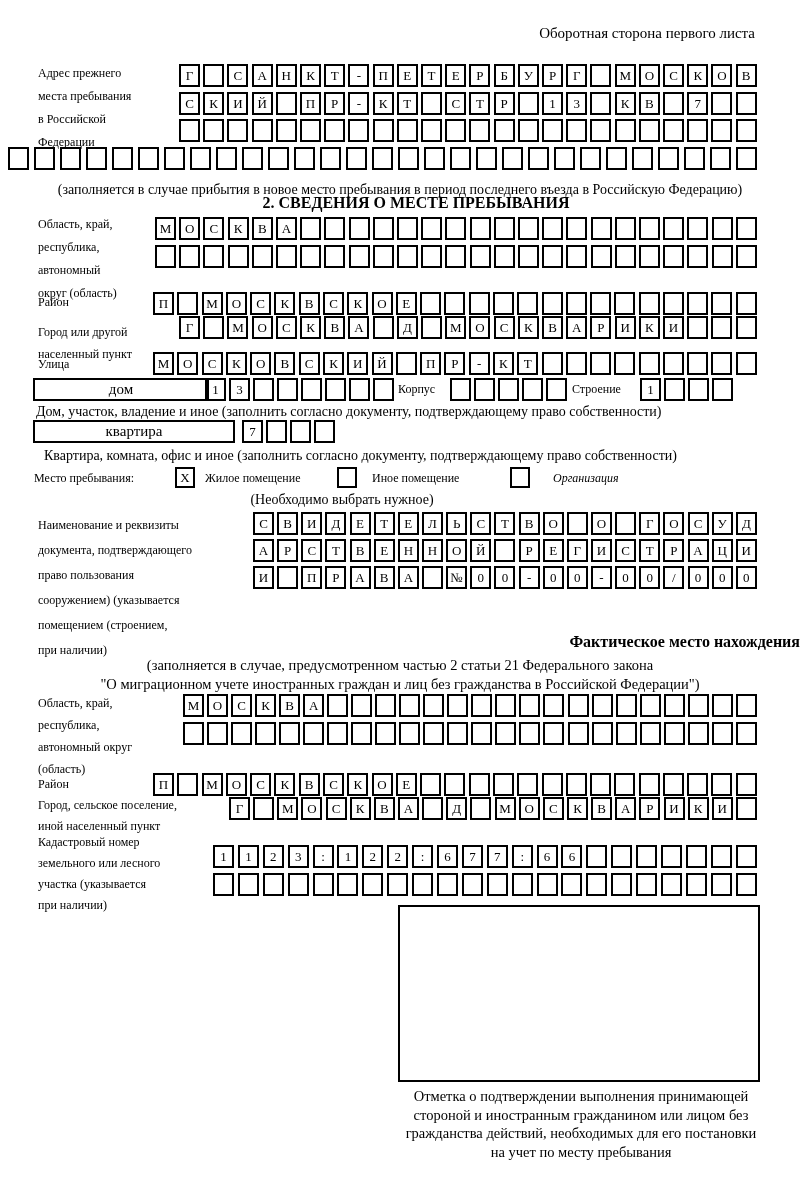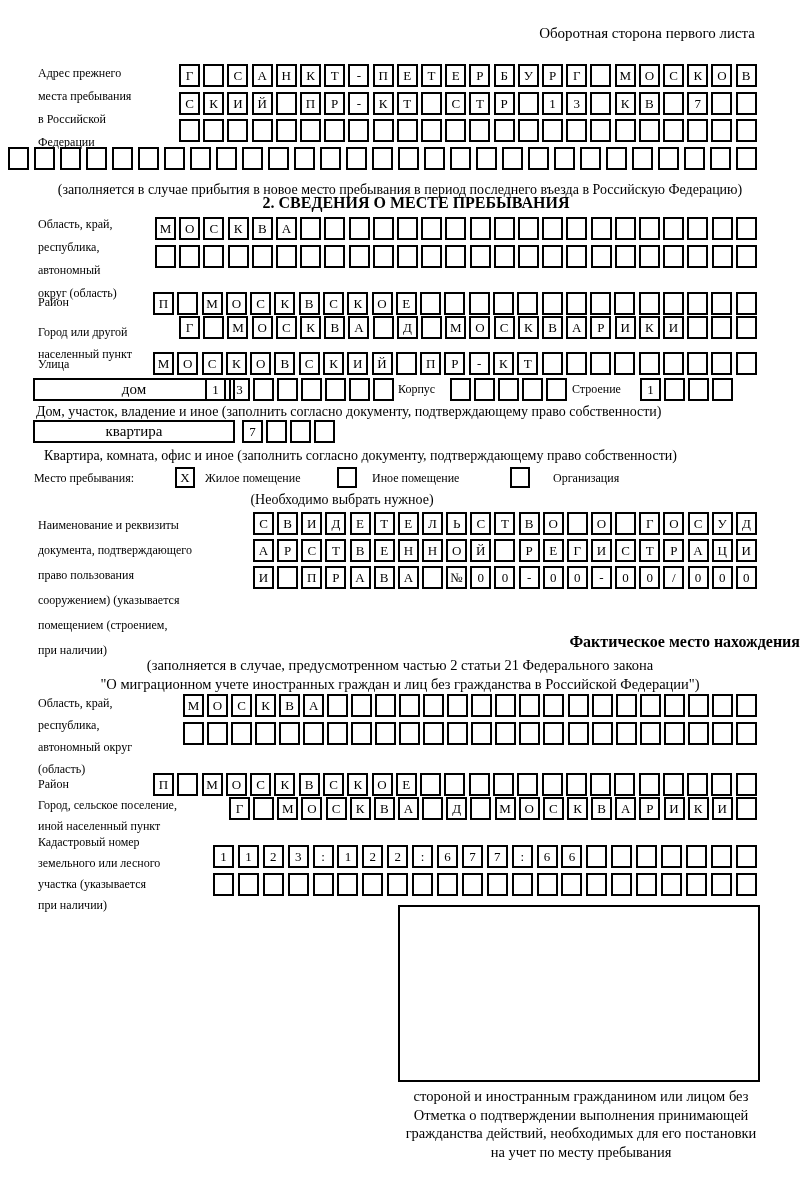--- a/index.html
+++ b/index.html
@@ -290,21 +290,21 @@
       <span class="cell"></span>
       <span class="cell"></span>
       <span class="cell"></span>
       <span class="cell"></span>
       <span class="cell"></span>
       <span class="cell"></span>
       <span class="cell"></span>
       <span class="cell"></span>
     </div>
 
-  <div class="wbox" style="left:33px;top:378px;width:202px;">дом</div>
+  <div class="wbox" style="left:33px;top:378px;width:176px;">дом</div>
   <div class="cellrow" style="left:205px;top:378px;width:189px;">
       <span class="cell">1</span>
       <span class="cell">3</span>
       <span class="cell"></span>
       <span class="cell"></span>
       <span class="cell"></span>
       <span class="cell"></span>
       <span class="cell"></span>
       <span class="cell"></span>
     </div>
@@ -333,21 +333,21 @@
       <span class="cell"></span>
     </div>
   <div class="note" style="left:44px;top:447px;">Квартира, комната, офис и иное (заполнить согласно документу, подтверждающему право собственности)</div>
 
   <div class="lbl" style="left:34px;top:467px;">Место пребывания:</div>
   <div class="chk" style="left:175px;top:467px;">X</div>
   <div class="lbl" style="left:205px;top:467px;">Жилое помещение</div>
   <div class="chk" style="left:337px;top:467px;"></div>
   <div class="lbl" style="left:372px;top:467px;">Иное помещение</div>
   <div class="chk" style="left:510px;top:467px;"></div>
-  <div class="lbl" style="left:553px;top:467px;">Организация</div>
+  <div class="lbl" style="left:553px;top:467px;font-style:italic;">Организация</div>
   <div class="note" style="left:242px;top:491px;width:200px;text-align:center;">(Необходимо выбрать нужное)</div>
 
   <div class="lbl" style="left:38px;top:513px;line-height:25px;">
       <span class="line">Наименование и реквизиты</span>
       <span class="line">документа, подтверждающего</span>
       <span class="line">право пользования</span>
       <span class="line">сооружением) (указывается</span>
       <span class="line">помещением (строением,</span>
       <span class="line">при наличии)</span>
     </div>
@@ -592,19 +592,19 @@
       <span class="cell"></span>
       <span class="cell"></span>
       <span class="cell"></span>
       <span class="cell"></span>
       <span class="cell"></span>
       <span class="cell"></span>
     </div>
 
   <div class="stamp" style="left:398px;top:905px;width:362px;height:177px;"></div>
   <div class="cap" style="left:392px;top:1087px;width:378px;">
+      <span class="line">Отметка о подтверждении выполнения принимающей</span>
       <span class="line">стороной и иностранным гражданином или лицом без</span>
-      <span class="line">Отметка о подтверждении выполнения принимающей</span>
       <span class="line">гражданства действий, необходимых для его постановки</span>
       <span class="line">на учет по месту пребывания</span>
     </div>
 
 </div>
 
 </body></html>

